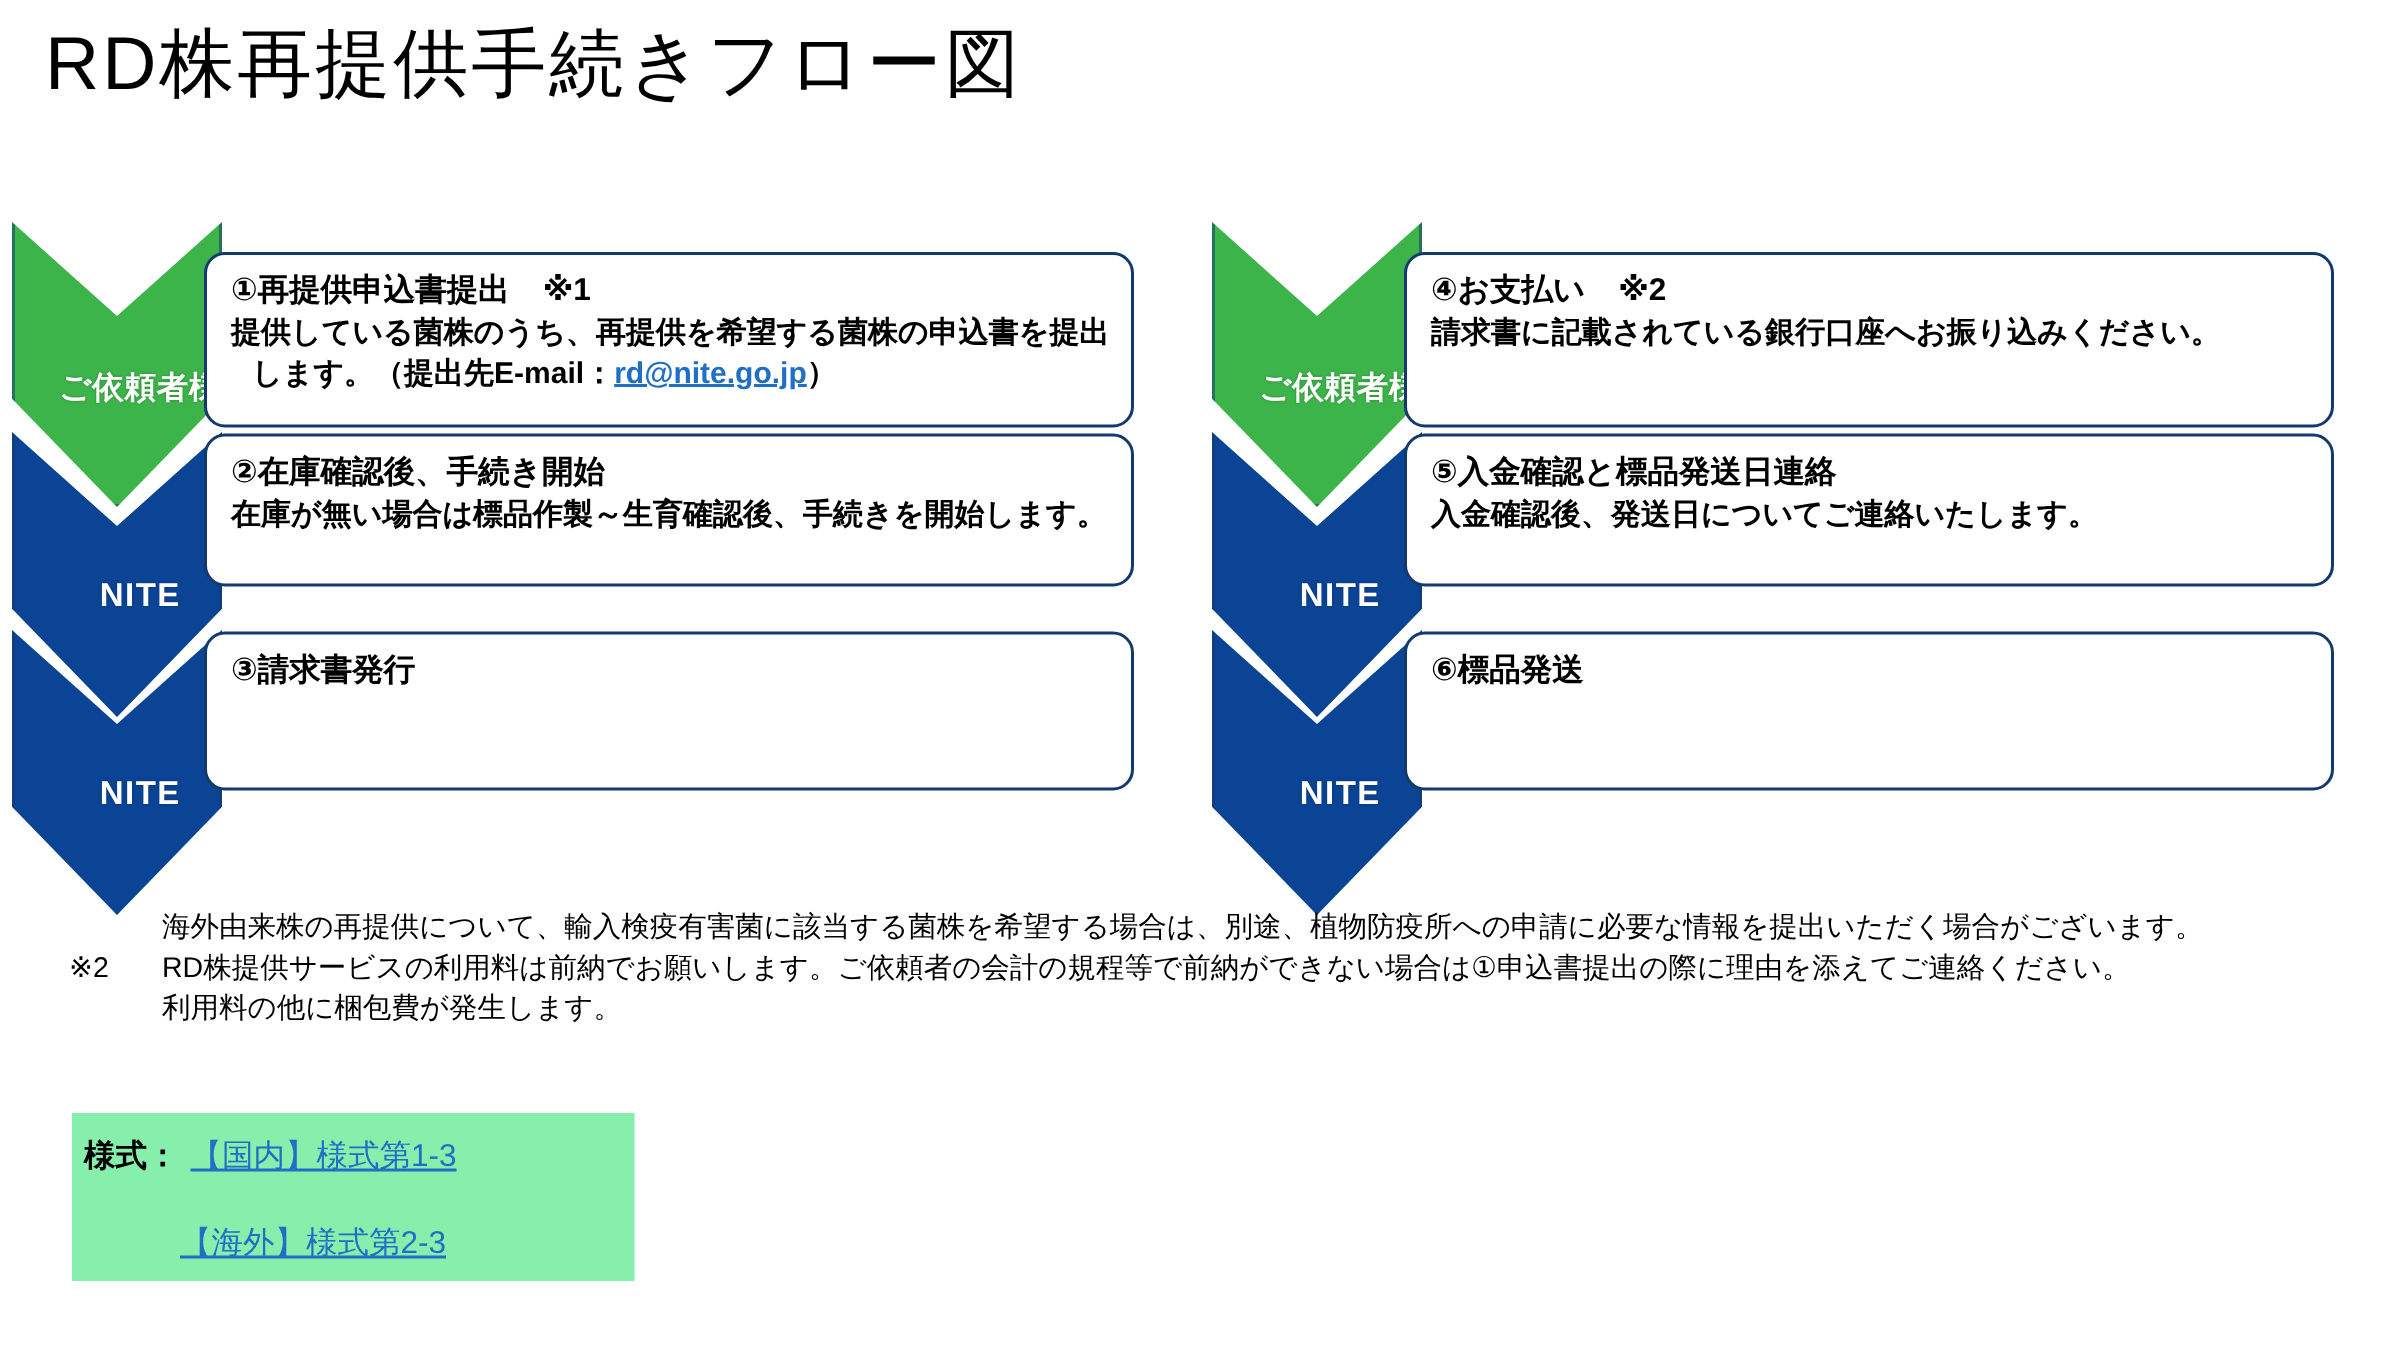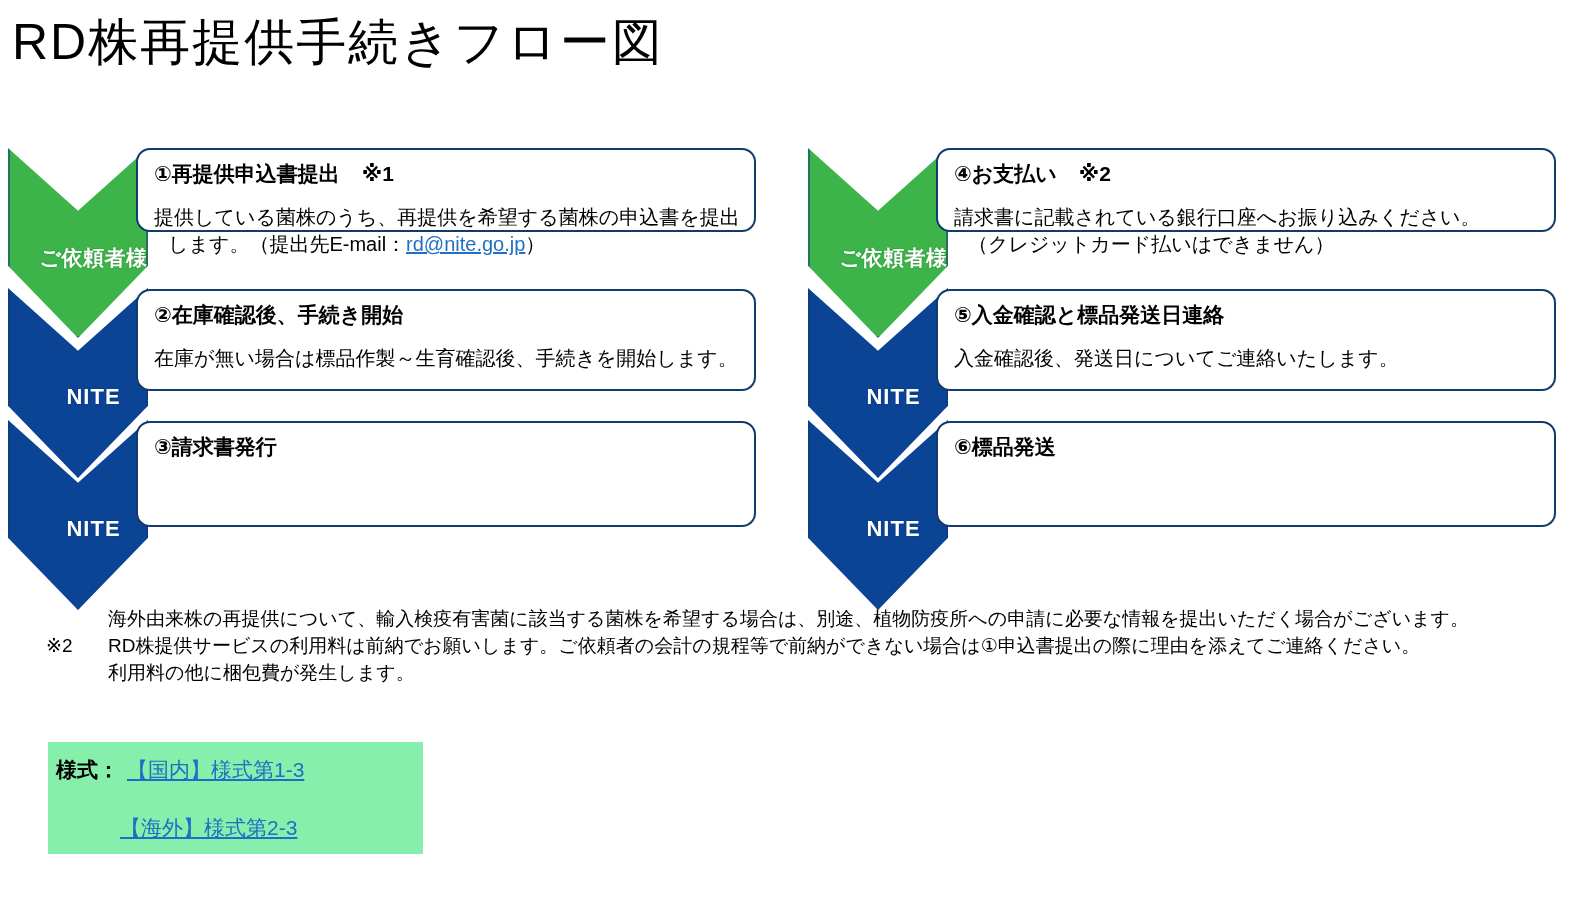--- a/index.html
+++ b/index.html
@@ -12,21 +12,21 @@
     background: #ffffff;
     font-family: "Liberation Sans", "DejaVu Sans", sans-serif;
     color: #000000;
     overflow: hidden;
     position: relative;
   }
 
   
   .page-title {
     position: absolute;
-    left: 12px;
+    left: 30px;
     top: 14px;
     font-size: 50px;
     font-weight: 400;
     letter-spacing: 2px;
     line-height: 1.15;
     white-space: nowrap;
     color: #000;
   }
 
   
@@ -86,40 +86,40 @@
   .step-box {
     position: absolute;
     left: 128px;
     width: 620px;
     box-sizing: border-box;
     border: 2px solid #123a6d;
     border-radius: 14px;
     background: #ffffff;
     padding: 10px 14px 8px 16px;
   }
-  .step-box.b1 { top: 0;   height: 84px; }
+  .step-box.b1 { top: 20px;   height: 117px; }
   .step-box.b2 { top: 141px; height: 102px; }
   .step-box.b3 { top: 273px; height: 106px; }
 
   .step-title {
     font-size: 21px;
     font-weight: 700;
     line-height: 1.3;
     white-space: nowrap;
     letter-spacing: 0px;
   }
   .step-title .note-ref {
     font-weight: 700;
     margin-left: 22px;
   }
   .step-body {
     font-size: 20px;
-    font-weight: 400;
+    font-weight: 700;
     line-height: 1.35;
-    margin-top: 17px;
+    margin-top: 2px;
     letter-spacing: 0px;
   }
   .step-body .indent-line { display: block; padding-left: 14px; }
   .email-link {
     color: #1f6fc4;
     text-decoration: underline;
   }
 
   
   .notes {
@@ -236,21 +236,20 @@
     <div class="chev-stroke"></div>
     <div class="chev-label">NITE</div>
   </div>
 
   <div class="step-box b1">
     <div class="step-title">
       <span>④お支払い</span><span class="note-ref">※2</span>
     </div>
     <div class="step-body">
       <span>請求書に記載されている銀行口座へお振り込みください。</span>
-      <span class="indent-line">（クレジットカード払いはできません）</span>
     </div>
   </div>
 
   <div class="step-box b2">
     <div class="step-title">
       <span>⑤入金確認と標品発送日連絡</span><span class="note-ref"></span>
     </div>
     <div class="step-body">
       <span>入金確認後、発送日についてご連絡いたします。</span>
     </div>

